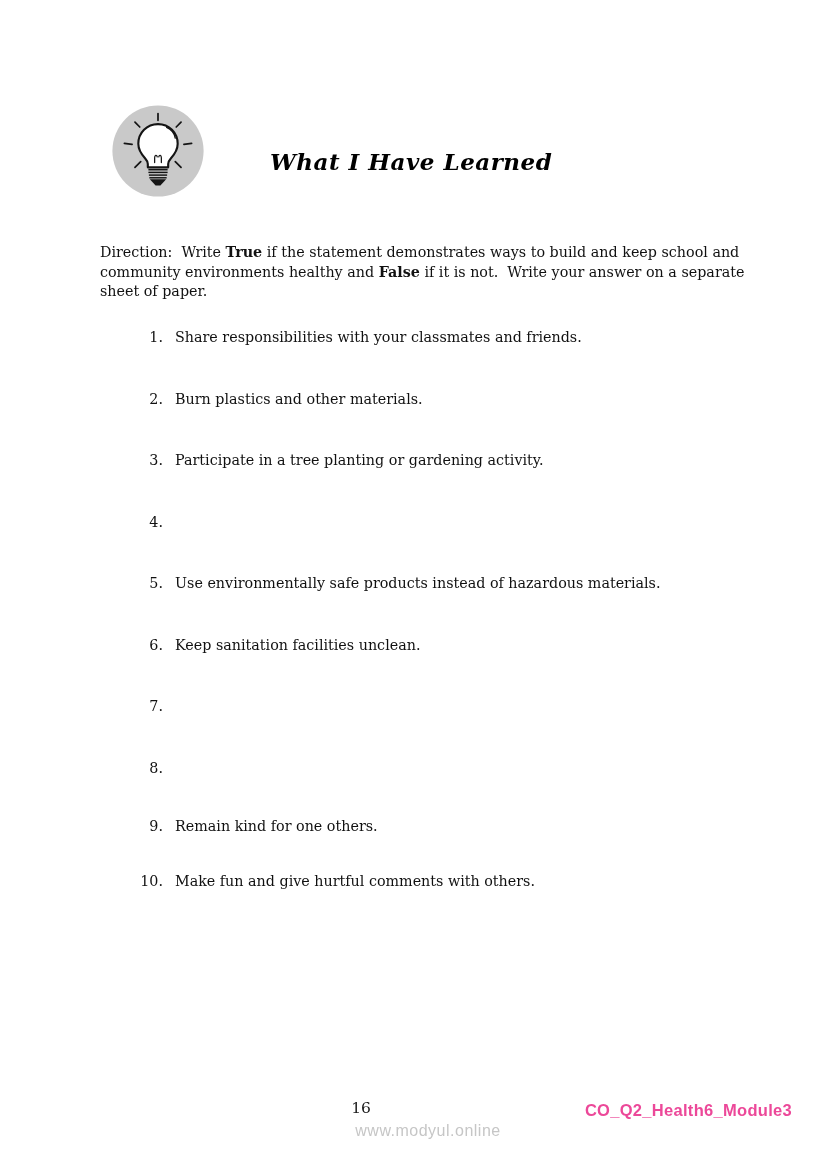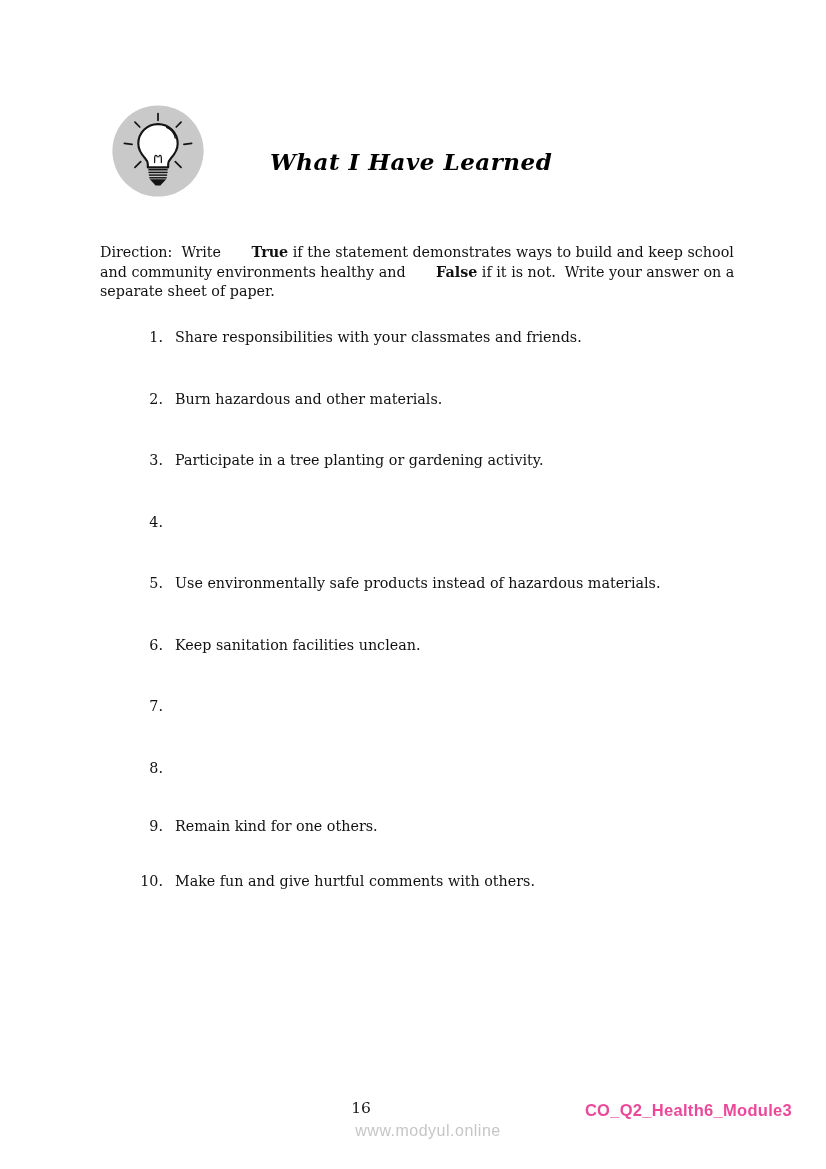--- a/index.html
+++ b/index.html
@@ -39,21 +39,21 @@
   .direction {
     position: absolute;
     left: 100px;
     top: 229px;
     width: 648px;
     font-size: 14.3px;
     line-height: 19.5px;
     white-space: pre-wrap;
     color: #111111;
   }
-  .direction .b { font-weight: bold; margin-left: 26px; }
+  .direction .b { font-weight: bold; }
 
   
   .list {
     position: absolute;
     left: 100px;
     top: 327px;
     width: 660px;
   }
   .item {
     display: flex;
@@ -147,21 +147,21 @@
 
   <p class="direction"><span>Direction:  Write </span><span class="b">True</span><span> if the statement demonstrates ways to build and keep school and community environments healthy and </span><span class="b">False</span><span> if it is not.  Write your answer on a separate sheet of paper.</span></p>
 
   <div class="list">
     <div class="item">
       <span class="num">1.</span>
       <span class="txt">Share responsibilities with your classmates and friends.</span>
     </div>
     <div class="item">
       <span class="num">2.</span>
-      <span class="txt">Burn hazardous and other materials.</span>
+      <span class="txt">Burn plastics and other materials.</span>
     </div>
     <div class="item">
       <span class="num">3.</span>
       <span class="txt">Participate in a tree planting or gardening activity.</span>
     </div>
     <div class="item">
       <span class="num">4.</span>
     </div>
     <div class="item">
       <span class="num">5.</span>

